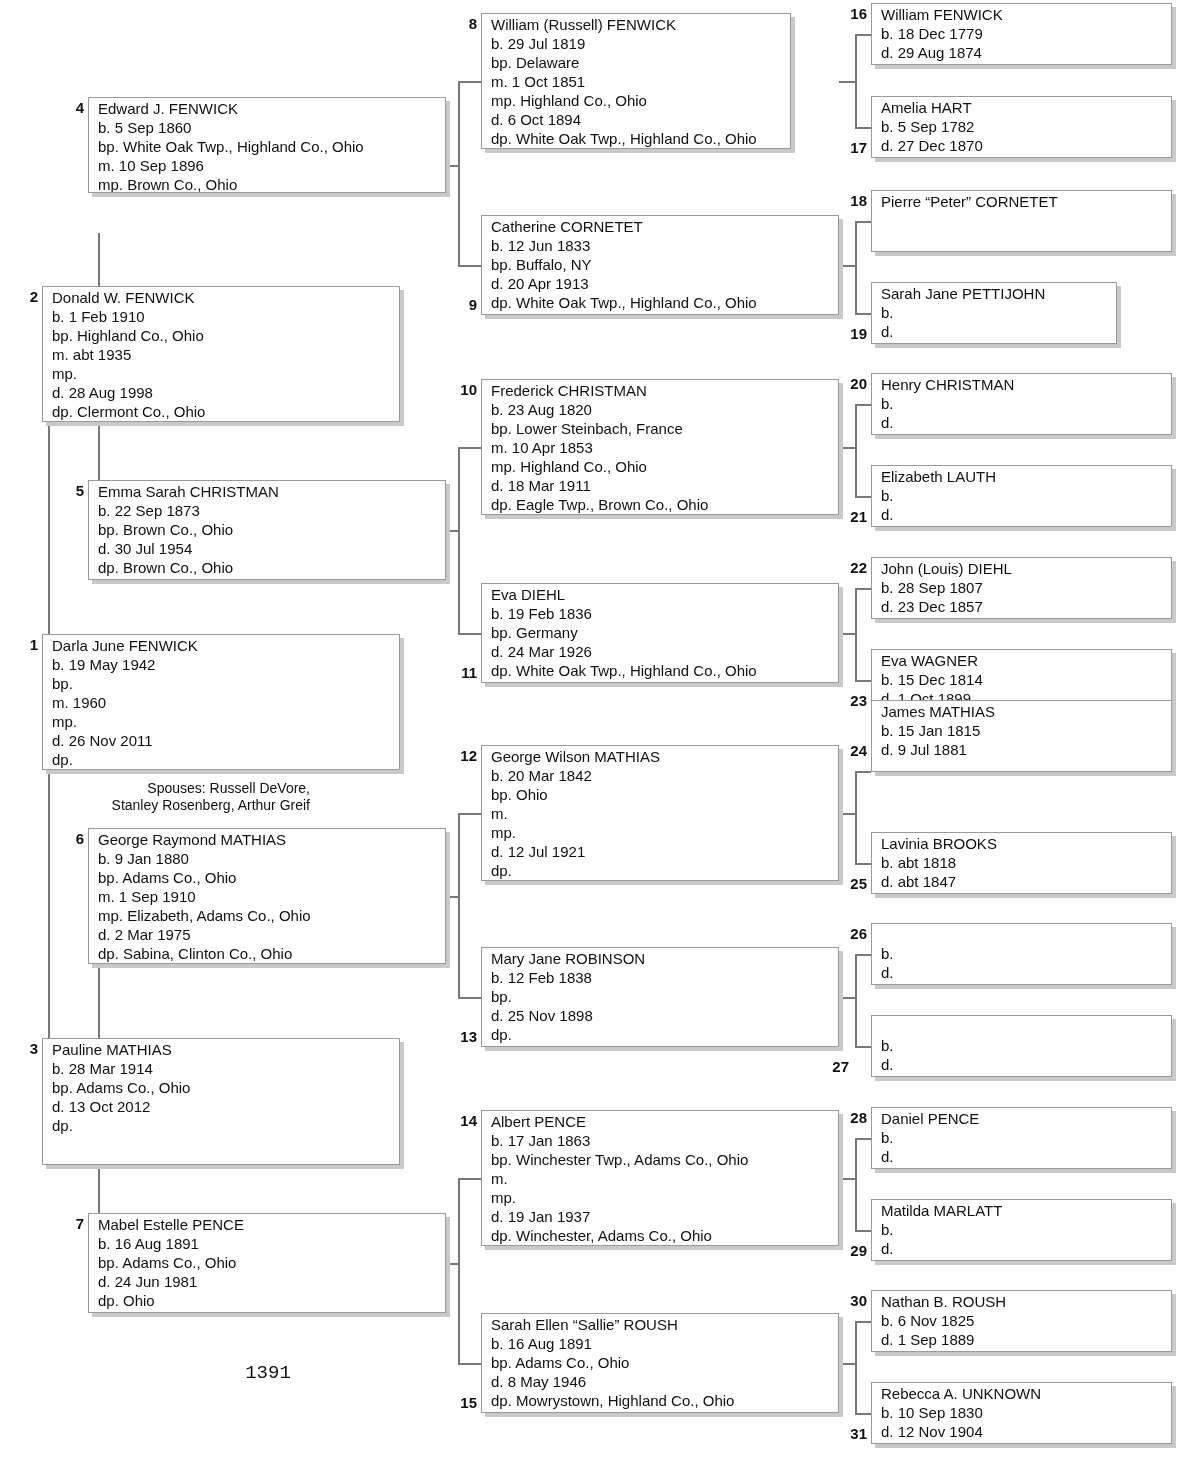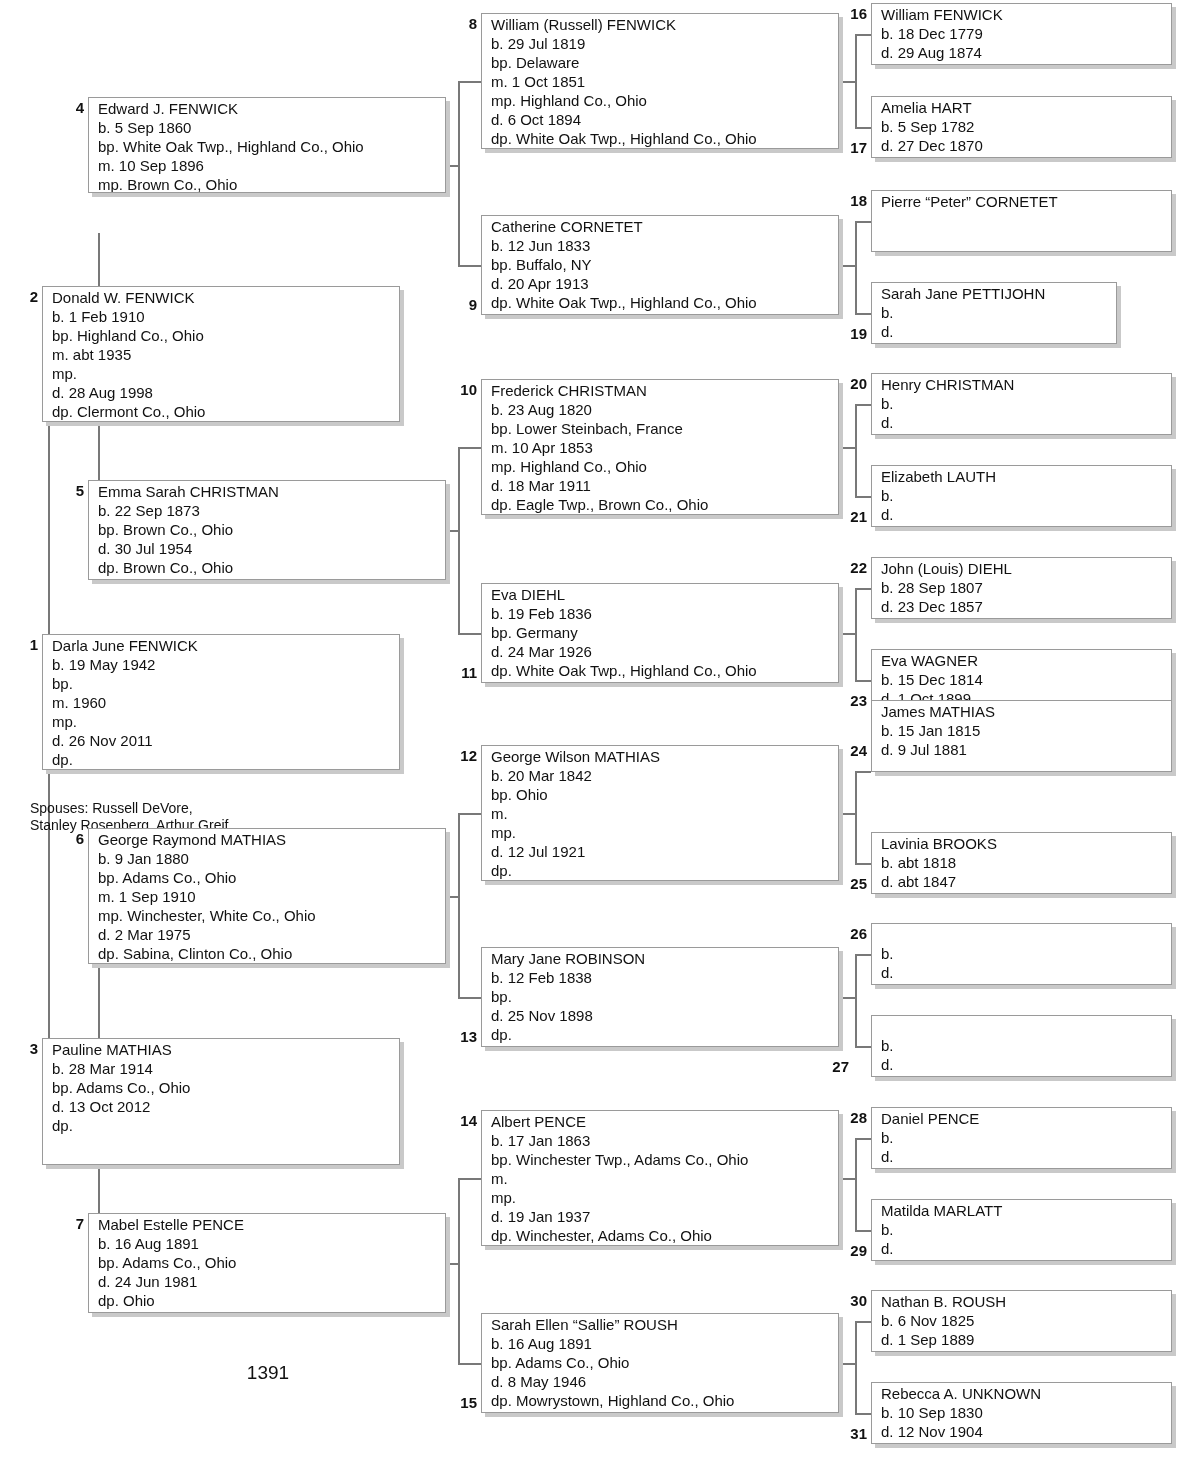--- a/index.html
+++ b/index.html
@@ -14,24 +14,24 @@
     white-space:nowrap;
   }
   .pname { min-height:19px; }
   .pline { white-space:nowrap; }
   .pnum {
     position:absolute; width:34px; text-align:right;
     font-weight:bold; font-size:15px; line-height:19px;
   }
   .vl { position:absolute; width:0; border-left:2px solid #787878; }
   .hl { position:absolute; height:0; border-top:2px solid #787878; }
-  .note { position:absolute; text-align:left; font-size:14px; line-height:17px;margin-top:20px; }
+  .note { position:absolute; text-align:right; font-size:14px; line-height:17px; }
   .pageno {
     position:absolute; text-align:center;
-    font-family:Liberation Sans, sans-serif; font-size:19px;
+    font-family:Liberation Mono, monospace; font-size:19px;
   }
 </style>
 </head>
 <body>
 
 <div class="canvas">
 
   <div class="vl" style="left:98px;top:233px;height:53px"></div>
   <div class="vl" style="left:98px;top:422px;height:58px"></div>
   <div class="vl" style="left:48px;top:422px;height:212px"></div>
@@ -140,21 +140,21 @@
 
   <div class="note" style="left:30px;top:780px;width:280px">Spouses: Russell DeVore,</div>
   <div class="note" style="left:30px;top:797px;width:280px">Stanley Rosenberg, Arthur Greif</div>
 
   <div class="pbox" style="left:88px;top:828px;width:358px;height:136px">
     <div class="pname">George Raymond MATHIAS</div>
     <div>
         <div class="pline">b. 9 Jan 1880</div>
         <div class="pline">bp. Adams Co., Ohio</div>
         <div class="pline">m. 1 Sep 1910</div>
-        <div class="pline">mp. Winchester, White Co., Ohio</div>
+        <div class="pline">mp. Elizabeth, Adams Co., Ohio</div>
         <div class="pline">d. 2 Mar 1975</div>
         <div class="pline">dp. Sabina, Clinton Co., Ohio</div>
       </div>
   </div>
   <div class="pnum" style="left:50px;top:829px">6</div>
 
   <div class="pbox" style="left:42px;top:1038px;width:358px;height:127px">
     <div class="pname">Pauline MATHIAS</div>
     <div>
         <div class="pline">b. 28 Mar 1914</div>
@@ -171,21 +171,21 @@
         <div class="pline">b. 16 Aug 1891</div>
         <div class="pline">bp. Adams Co., Ohio</div>
         <div class="pline">d. 24 Jun 1981</div>
         <div class="pline">dp. Ohio</div>
       </div>
   </div>
   <div class="pnum" style="left:50px;top:1214px">7</div>
 
   <div class="pageno" style="left:198px;top:1362px;width:140px">1391</div>
 
-  <div class="pbox" style="left:481px;top:13px;width:358px;height:136px">
+  <div class="pbox" style="left:481px;top:13px;width:310px;height:136px">
     <div class="pname">William (Russell) FENWICK</div>
     <div>
         <div class="pline">b. 29 Jul 1819</div>
         <div class="pline">bp. Delaware</div>
         <div class="pline">m. 1 Oct 1851</div>
         <div class="pline">mp. Highland Co., Ohio</div>
         <div class="pline">d. 6 Oct 1894</div>
         <div class="pline">dp. White Oak Twp., Highland Co., Ohio</div>
       </div>
   </div>

